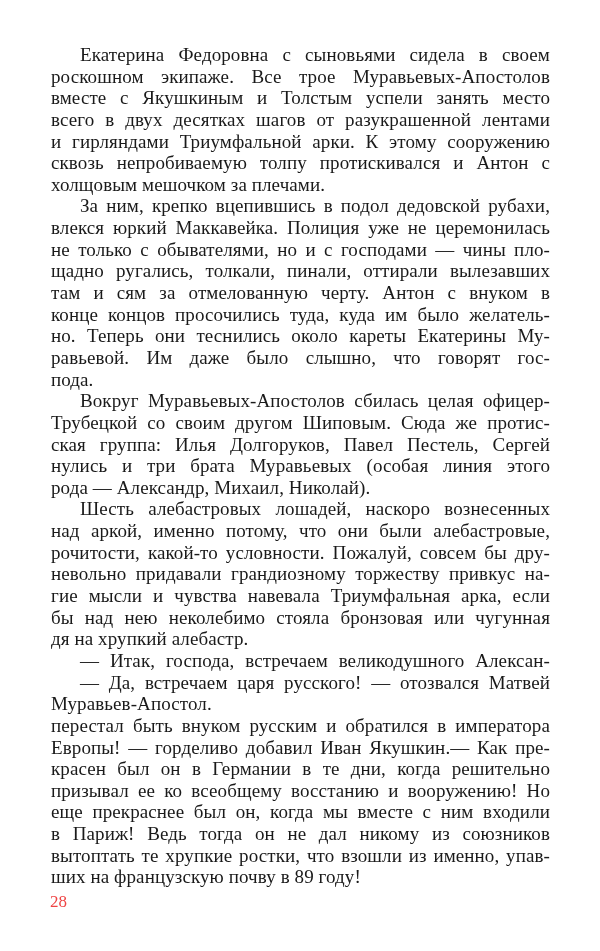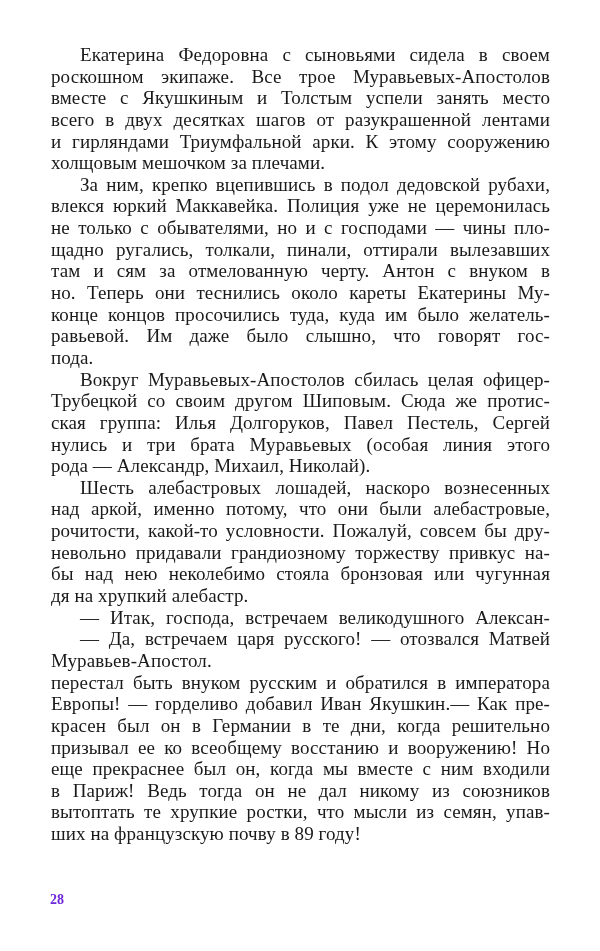--- a/index.html
+++ b/index.html
@@ -12,58 +12,60 @@
   }
   .line {
     display: block; white-space: nowrap; text-align: justify;
     text-align-last: justify; height: 21.65px; overflow: visible;
   }
   .line.indent { padding-left: 29px; }
   .line.end { text-align-last: left; }
   .pagenum {
     position: absolute; left: 50px; top: 892px;
     font-family: "Liberation Serif", "DejaVu Serif", serif;
-    font-size: 14px; font-weight: bold; color: #6d28d9;
+    font-size: 17px; font-weight: normal; color: #ef4444;
   }
 </style>
 </head>
 <body>
 
 <div class="page" id="page">
     <span class="line indent">Екатерина Федоровна с сыновьями сидела в своем</span>
     <span class="line">роскошном экипаже. Все трое Муравьевых-Апостолов</span>
     <span class="line">вместе с Якушкиным и Толстым успели занять место</span>
     <span class="line">всего в двух десятках шагов от разукрашенной лентами</span>
     <span class="line">и гирляндами Триумфальной арки. К этому сооружению</span>
+    <span class="line">сквозь непробиваемую толпу протискивался и Антон с</span>
     <span class="line end">холщовым мешочком за плечами.</span>
     <span class="line indent">За ним, крепко вцепившись в подол дедовской рубахи,</span>
     <span class="line">влекся юркий Маккавейка. Полиция уже не церемонилась</span>
     <span class="line">не только с обывателями, но и с господами — чины пло-</span>
     <span class="line">щадно ругались, толкали, пинали, оттирали вылезавших</span>
     <span class="line">там и сям за отмелованную черту. Антон с внуком в</span>
+    <span class="line">конце концов просочились туда, куда им было желатель-</span>
     <span class="line">но. Теперь они теснились около кареты Екатерины Му-</span>
-    <span class="line">конце концов просочились туда, куда им было желатель-</span>
     <span class="line">равьевой. Им даже было слышно, что говорят гос-</span>
     <span class="line end">пода.</span>
     <span class="line indent">Вокруг Муравьевых-Апостолов сбилась целая офицер-</span>
     <span class="line">Трубецкой со своим другом Шиповым. Сюда же протис-</span>
     <span class="line">ская группа: Илья Долгоруков, Павел Пестель, Сергей</span>
     <span class="line">нулись и три брата Муравьевых (особая линия этого</span>
     <span class="line end">рода — Александр, Михаил, Николай).</span>
     <span class="line indent">Шесть алебастровых лошадей, наскоро вознесенных</span>
     <span class="line">над аркой, именно потому, что они были алебастровые,</span>
     <span class="line">рочитости, какой-то условности. Пожалуй, совсем бы дру-</span>
     <span class="line">невольно придавали грандиозному торжеству привкус на-</span>
+    <span class="line">гие мысли и чувства навевала Триумфальная арка, если</span>
     <span class="line">бы над нею неколебимо стояла бронзовая или чугунная</span>
     <span class="line end">дя на хрупкий алебастр.</span>
     <span class="line indent">— Итак, господа, встречаем великодушного Алексан-</span>
     <span class="line indent">— Да, встречаем царя русского! — отозвался Матвей</span>
     <span class="line end">Муравьев-Апостол.</span>
     <span class="line">перестал быть внуком русским и обратился в императора</span>
     <span class="line">Европы! — горделиво добавил Иван Якушкин.— Как пре-</span>
     <span class="line">красен был он в Германии в те дни, когда решительно</span>
     <span class="line">призывал ее ко всеобщему восстанию и вооружению! Но</span>
     <span class="line">еще прекраснее был он, когда мы вместе с ним входили</span>
     <span class="line">в Париж! Ведь тогда он не дал никому из союзников</span>
-    <span class="line">вытоптать те хрупкие ростки, что мысли из семян, упав-</span>
+    <span class="line">вытоптать те хрупкие ростки, что взошли из именно, упав-</span>
     <span class="line end">ших на французскую почву в 89 году!</span>
   </div>
 <div class="pagenum">28</div>
 
 </body></html>

